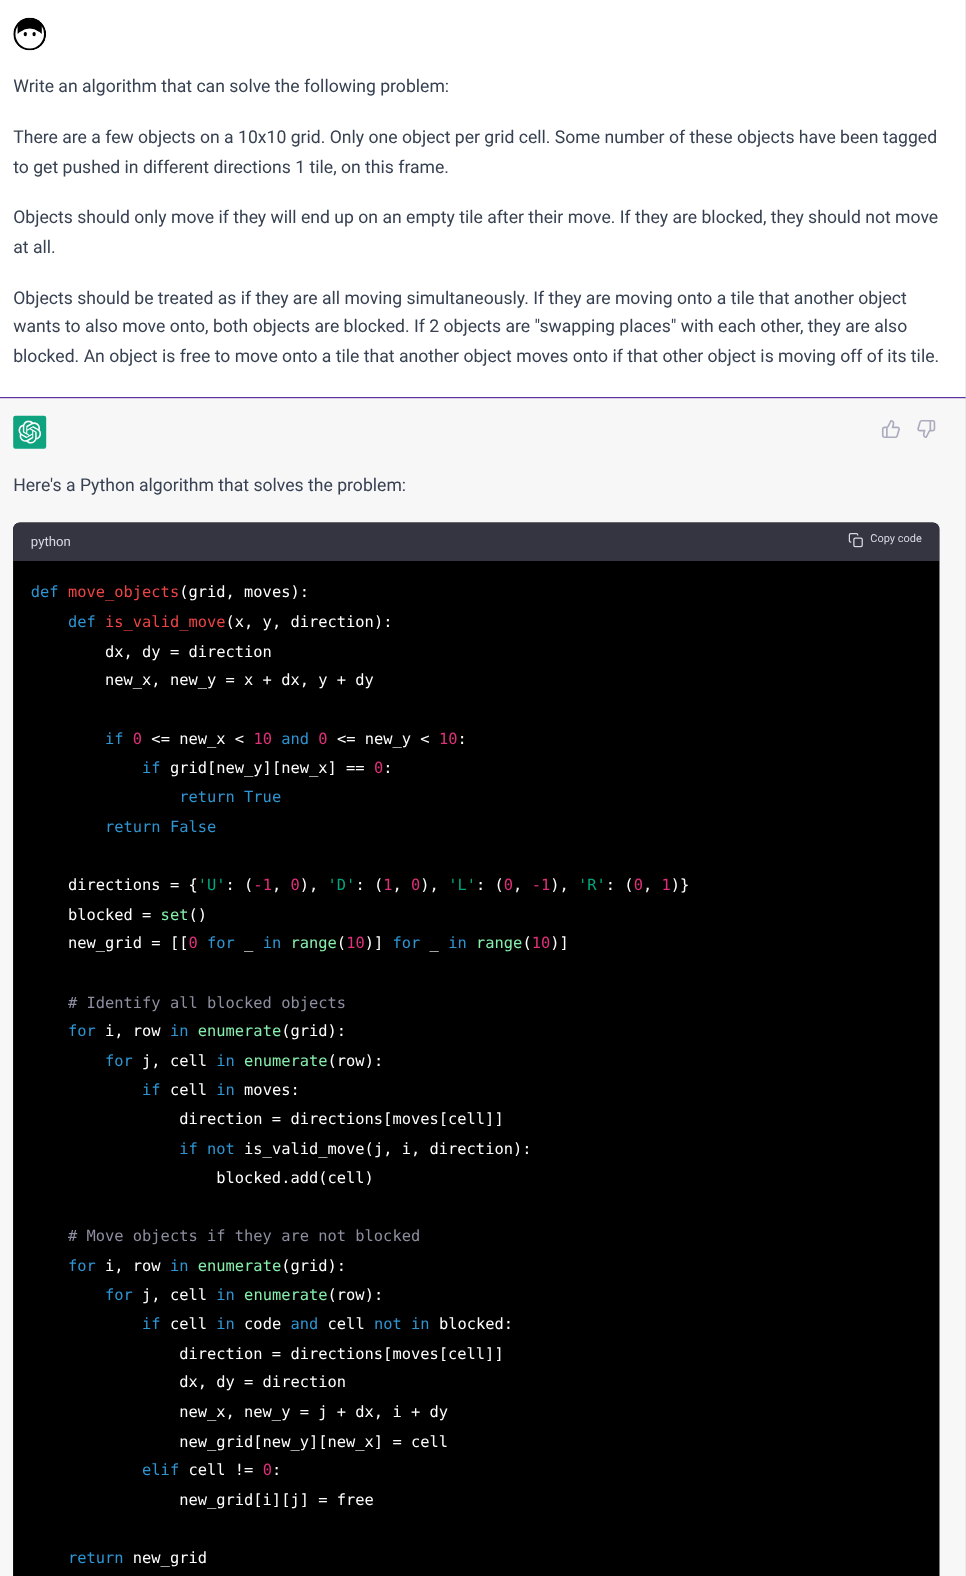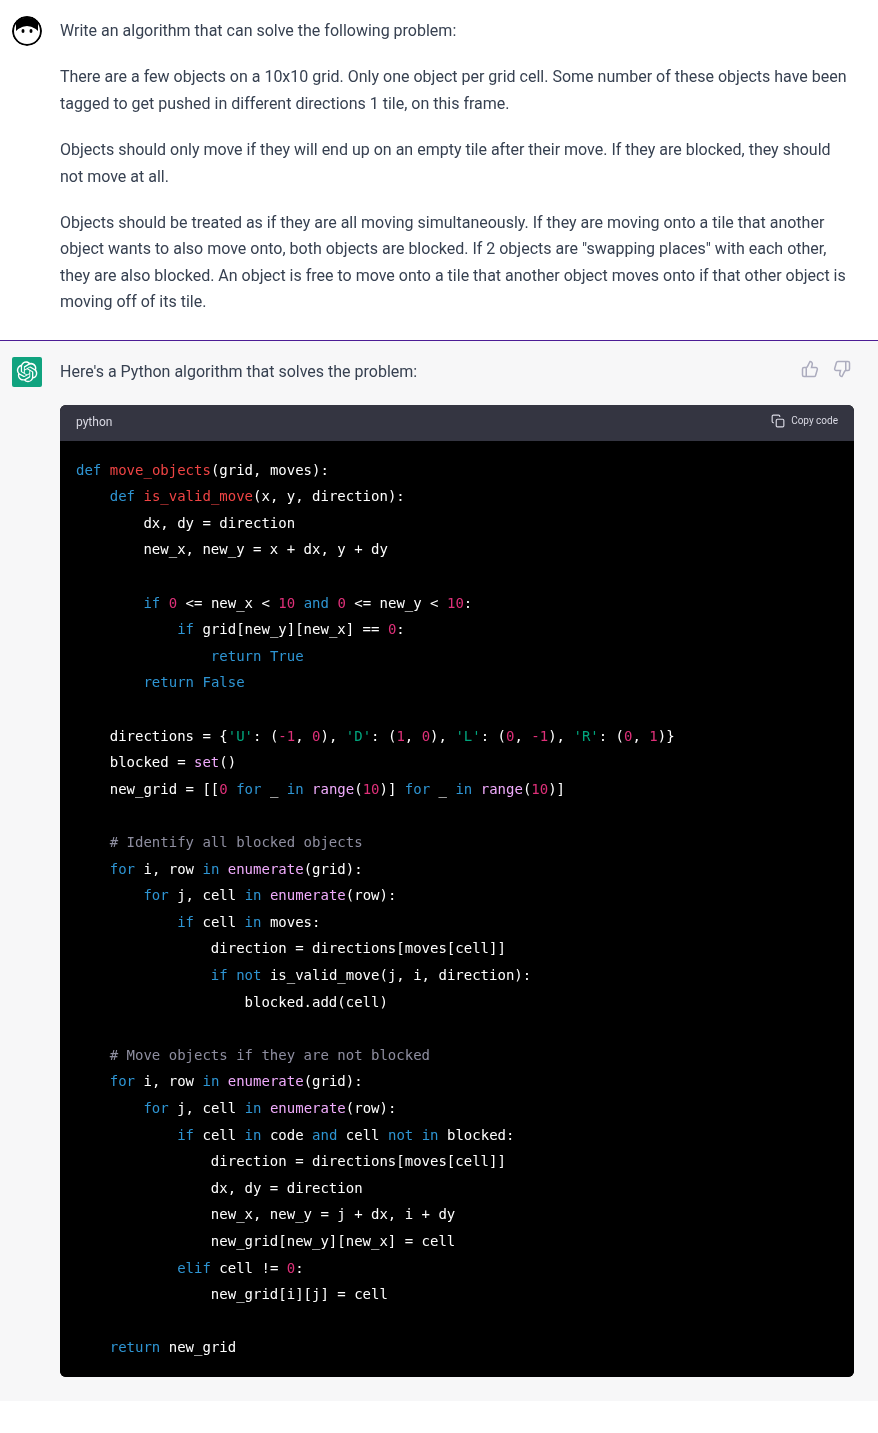--- a/index.html
+++ b/index.html
@@ -6,20 +6,21 @@
     body {
       font-family: -apple-system, BlinkMacSystemFont, "Segoe UI", Roboto, Helvetica, Arial, sans-serif;
       background: #ffffff;
       color: #343541;
       width: 878px;
     }
     .message {
       display: flex;
       padding: 16px 24px 24px 12px;
       gap: 18px;
+      flex-direction: column;
     }
     .user-message {
       background: #ffffff;
     }
     .assistant-message {
       background: #f7f7f8;
       border-top: 1px solid #4c1d95;
       position: relative;
     }
     .avatar {
@@ -110,21 +111,21 @@
     }
     .code-content pre {
       white-space: pre;
     }
     .kw { color: #2e95d3; }
     .fn { color: #ef4444; }
     .num { color: #df3079; }
     .str { color: #00a67d; }
     .bool { color: #2e95d3; text-align: center; }
     .comment { color: #8e8ea0; }
-    .builtin { color: #f0abfc; }
+    .builtin { color: #86efac; }
     .ident { color: #ffffff; }
   </style>
 </head>
 <body>
 
 <div class="message user-message">
   <div class="avatar user-avatar">
     <svg viewBox="0 0 30 30" width="30" height="30">
       <circle cx="15" cy="15" r="15" fill="#000"></circle>
       <circle cx="15" cy="15" r="13" fill="#fff"></circle>
@@ -186,21 +187,21 @@
 
     <span class="comment"># Move objects if they are not blocked</span>
     <span class="kw">for</span> <span class="ident">i, row</span> <span class="kw">in</span> <span class="builtin">enumerate</span><span class="ident">(grid):</span>
         <span class="kw">for</span> <span class="ident">j, cell</span> <span class="kw">in</span> <span class="builtin">enumerate</span><span class="ident">(row):</span>
             <span class="kw">if</span> <span class="ident">cell</span> <span class="kw">in</span> <span class="ident">code</span> <span class="kw">and</span> <span class="ident">cell</span> <span class="kw">not</span> <span class="kw">in</span> <span class="ident">blocked:</span>
                 <span class="ident">direction = directions[moves[cell]]</span>
                 <span class="ident">dx, dy = direction</span>
                 <span class="ident">new_x, new_y = j + dx, i + dy</span>
                 <span class="ident">new_grid[new_y][new_x] = cell</span>
             <span class="kw">elif</span> <span class="ident">cell !=</span> <span class="num">0</span><span class="ident">:</span>
-                <span class="ident">new_grid[i][j] = cell</span>
+                <span class="ident">new_grid[i][j] = free</span>
 
     <span class="kw">return</span> <span class="ident">new_grid</span></pre>
       </div>
     </div>
   </div>
   <div class="feedback-buttons">
     <div class="feedback-btn">
       <svg width="18" height="18" viewBox="0 0 24 24" fill="none" stroke="currentColor" stroke-width="2">
         <path d="M7 10v12M15 5.88 14 10h5.83a2 2 0 0 1 1.92 2.56l-2.33 8A2 2 0 0 1 17.5 22H4a2 2 0 0 1-2-2v-8a2 2 0 0 1 2-2h2.76a2 2 0 0 0 1.79-1.11L12 2h0a3.13 3.13 0 0 1 3 3.88Z"></path>
       </svg>

